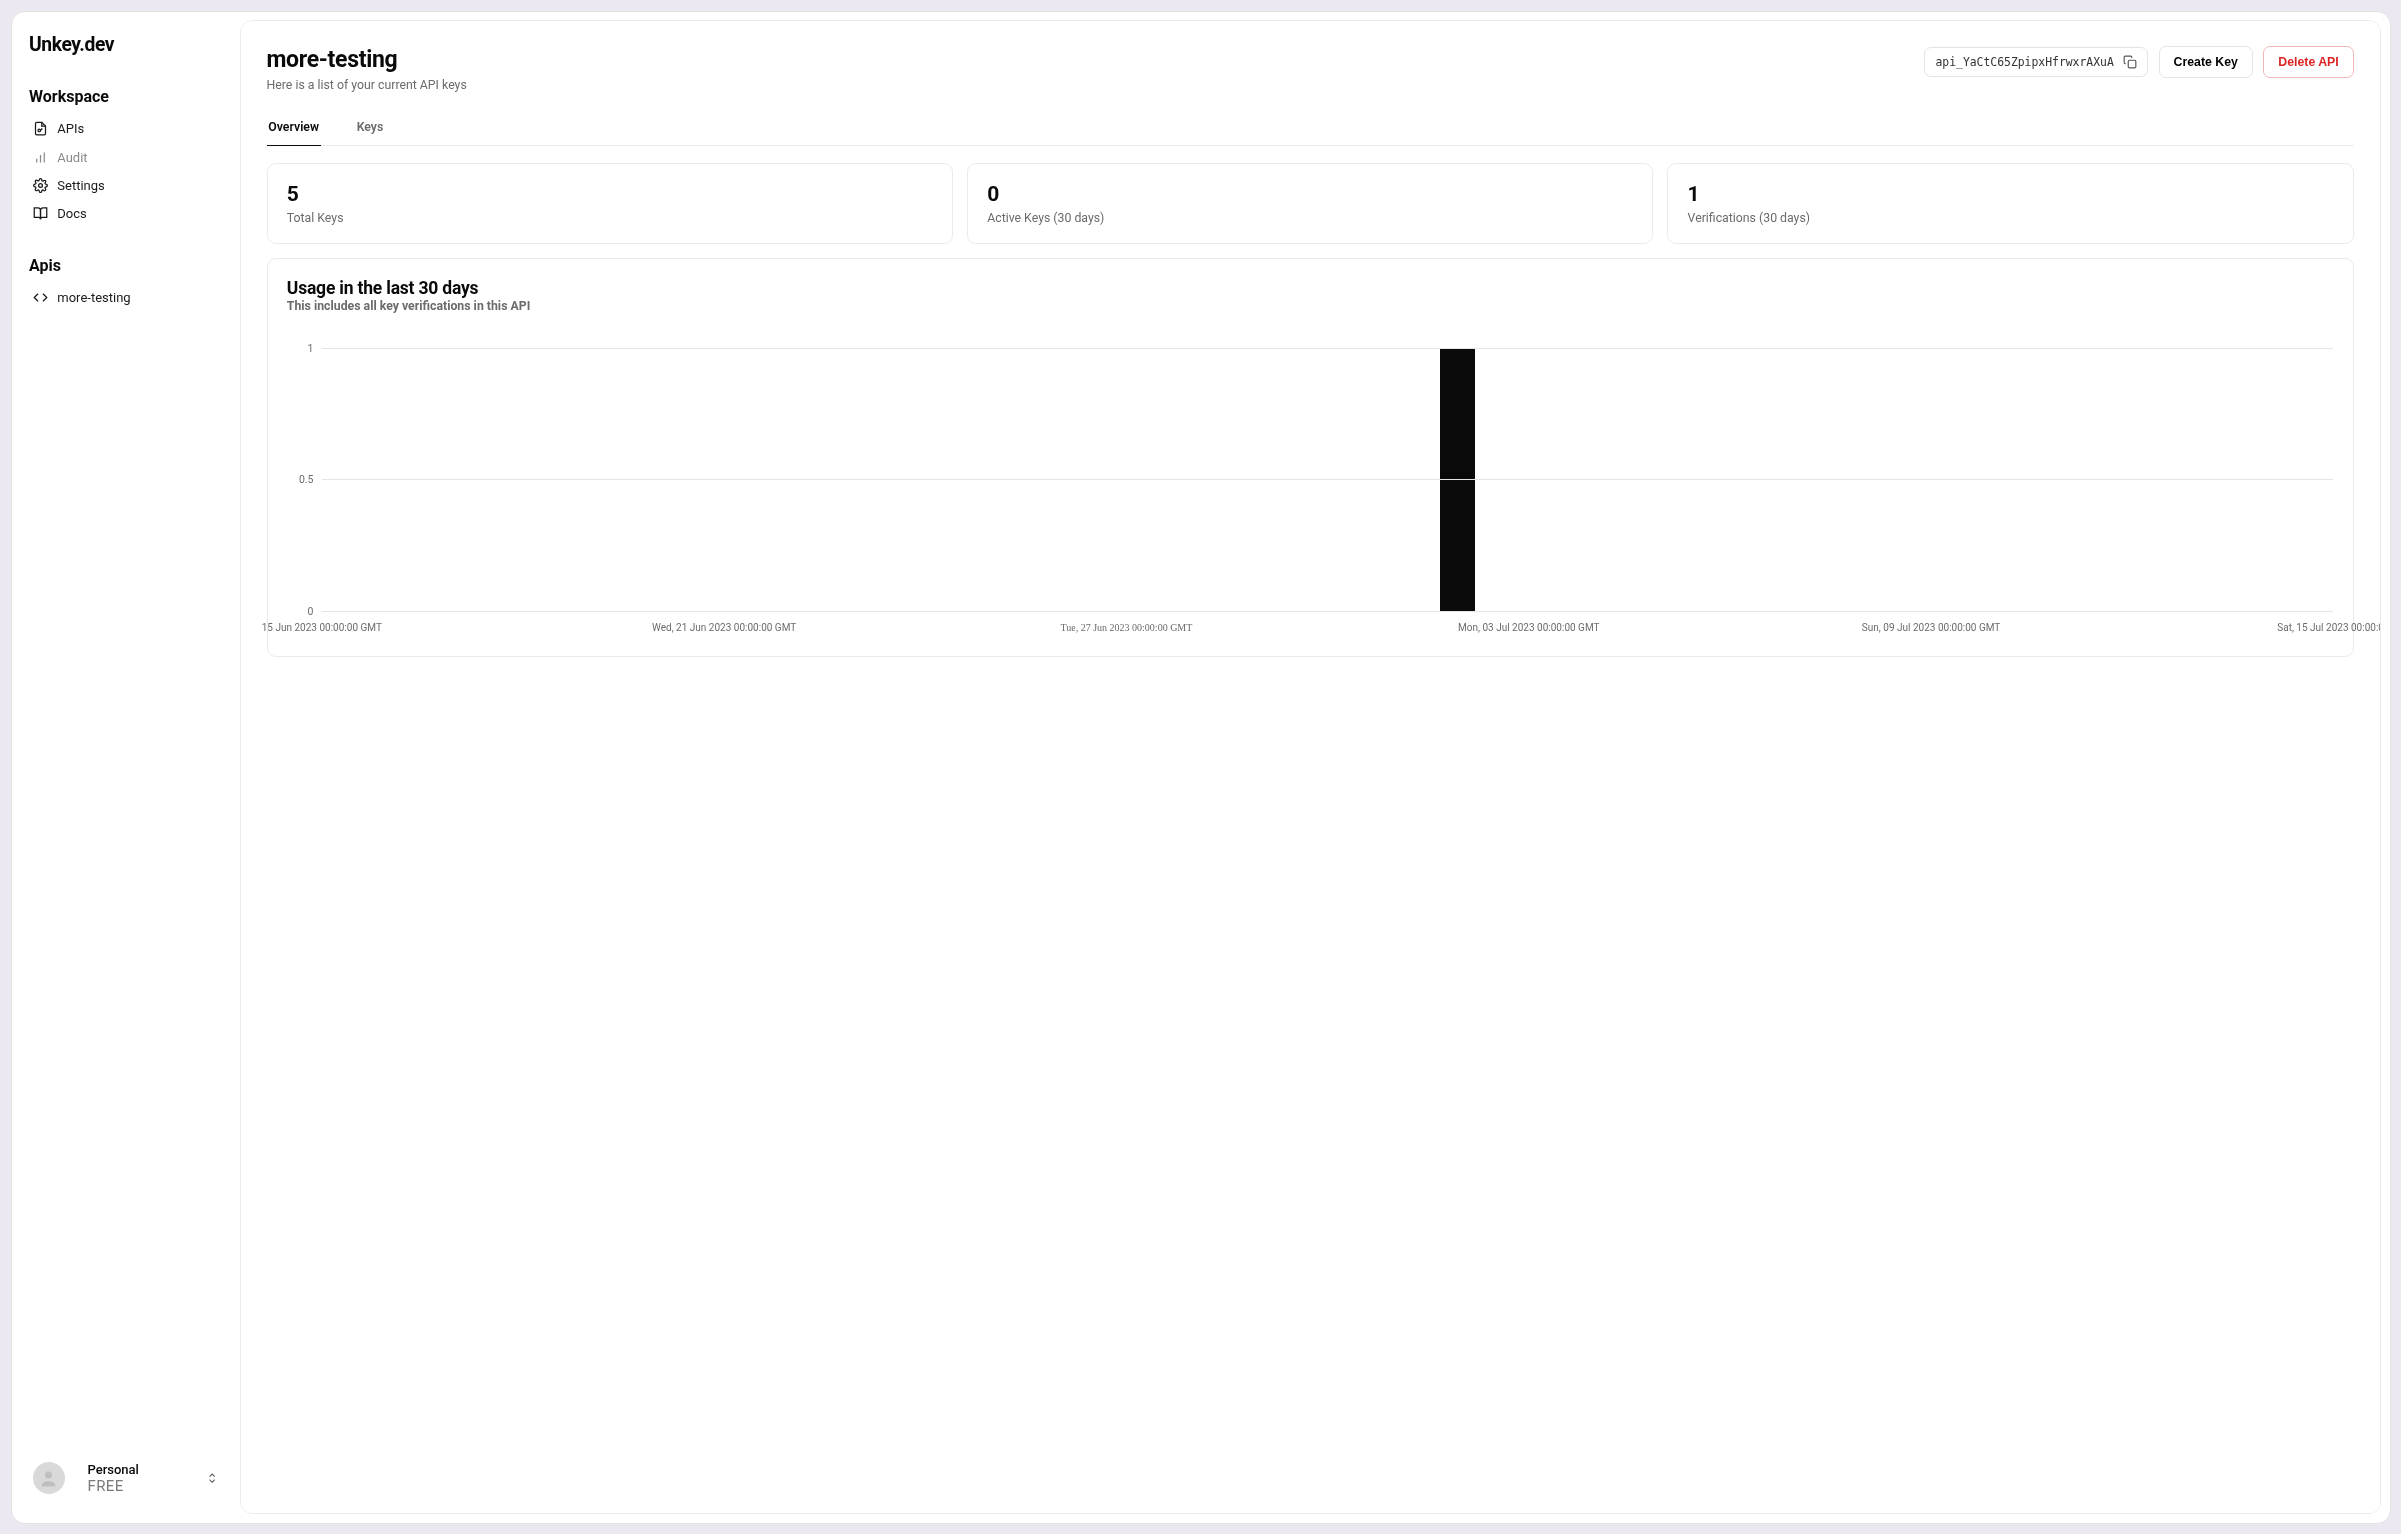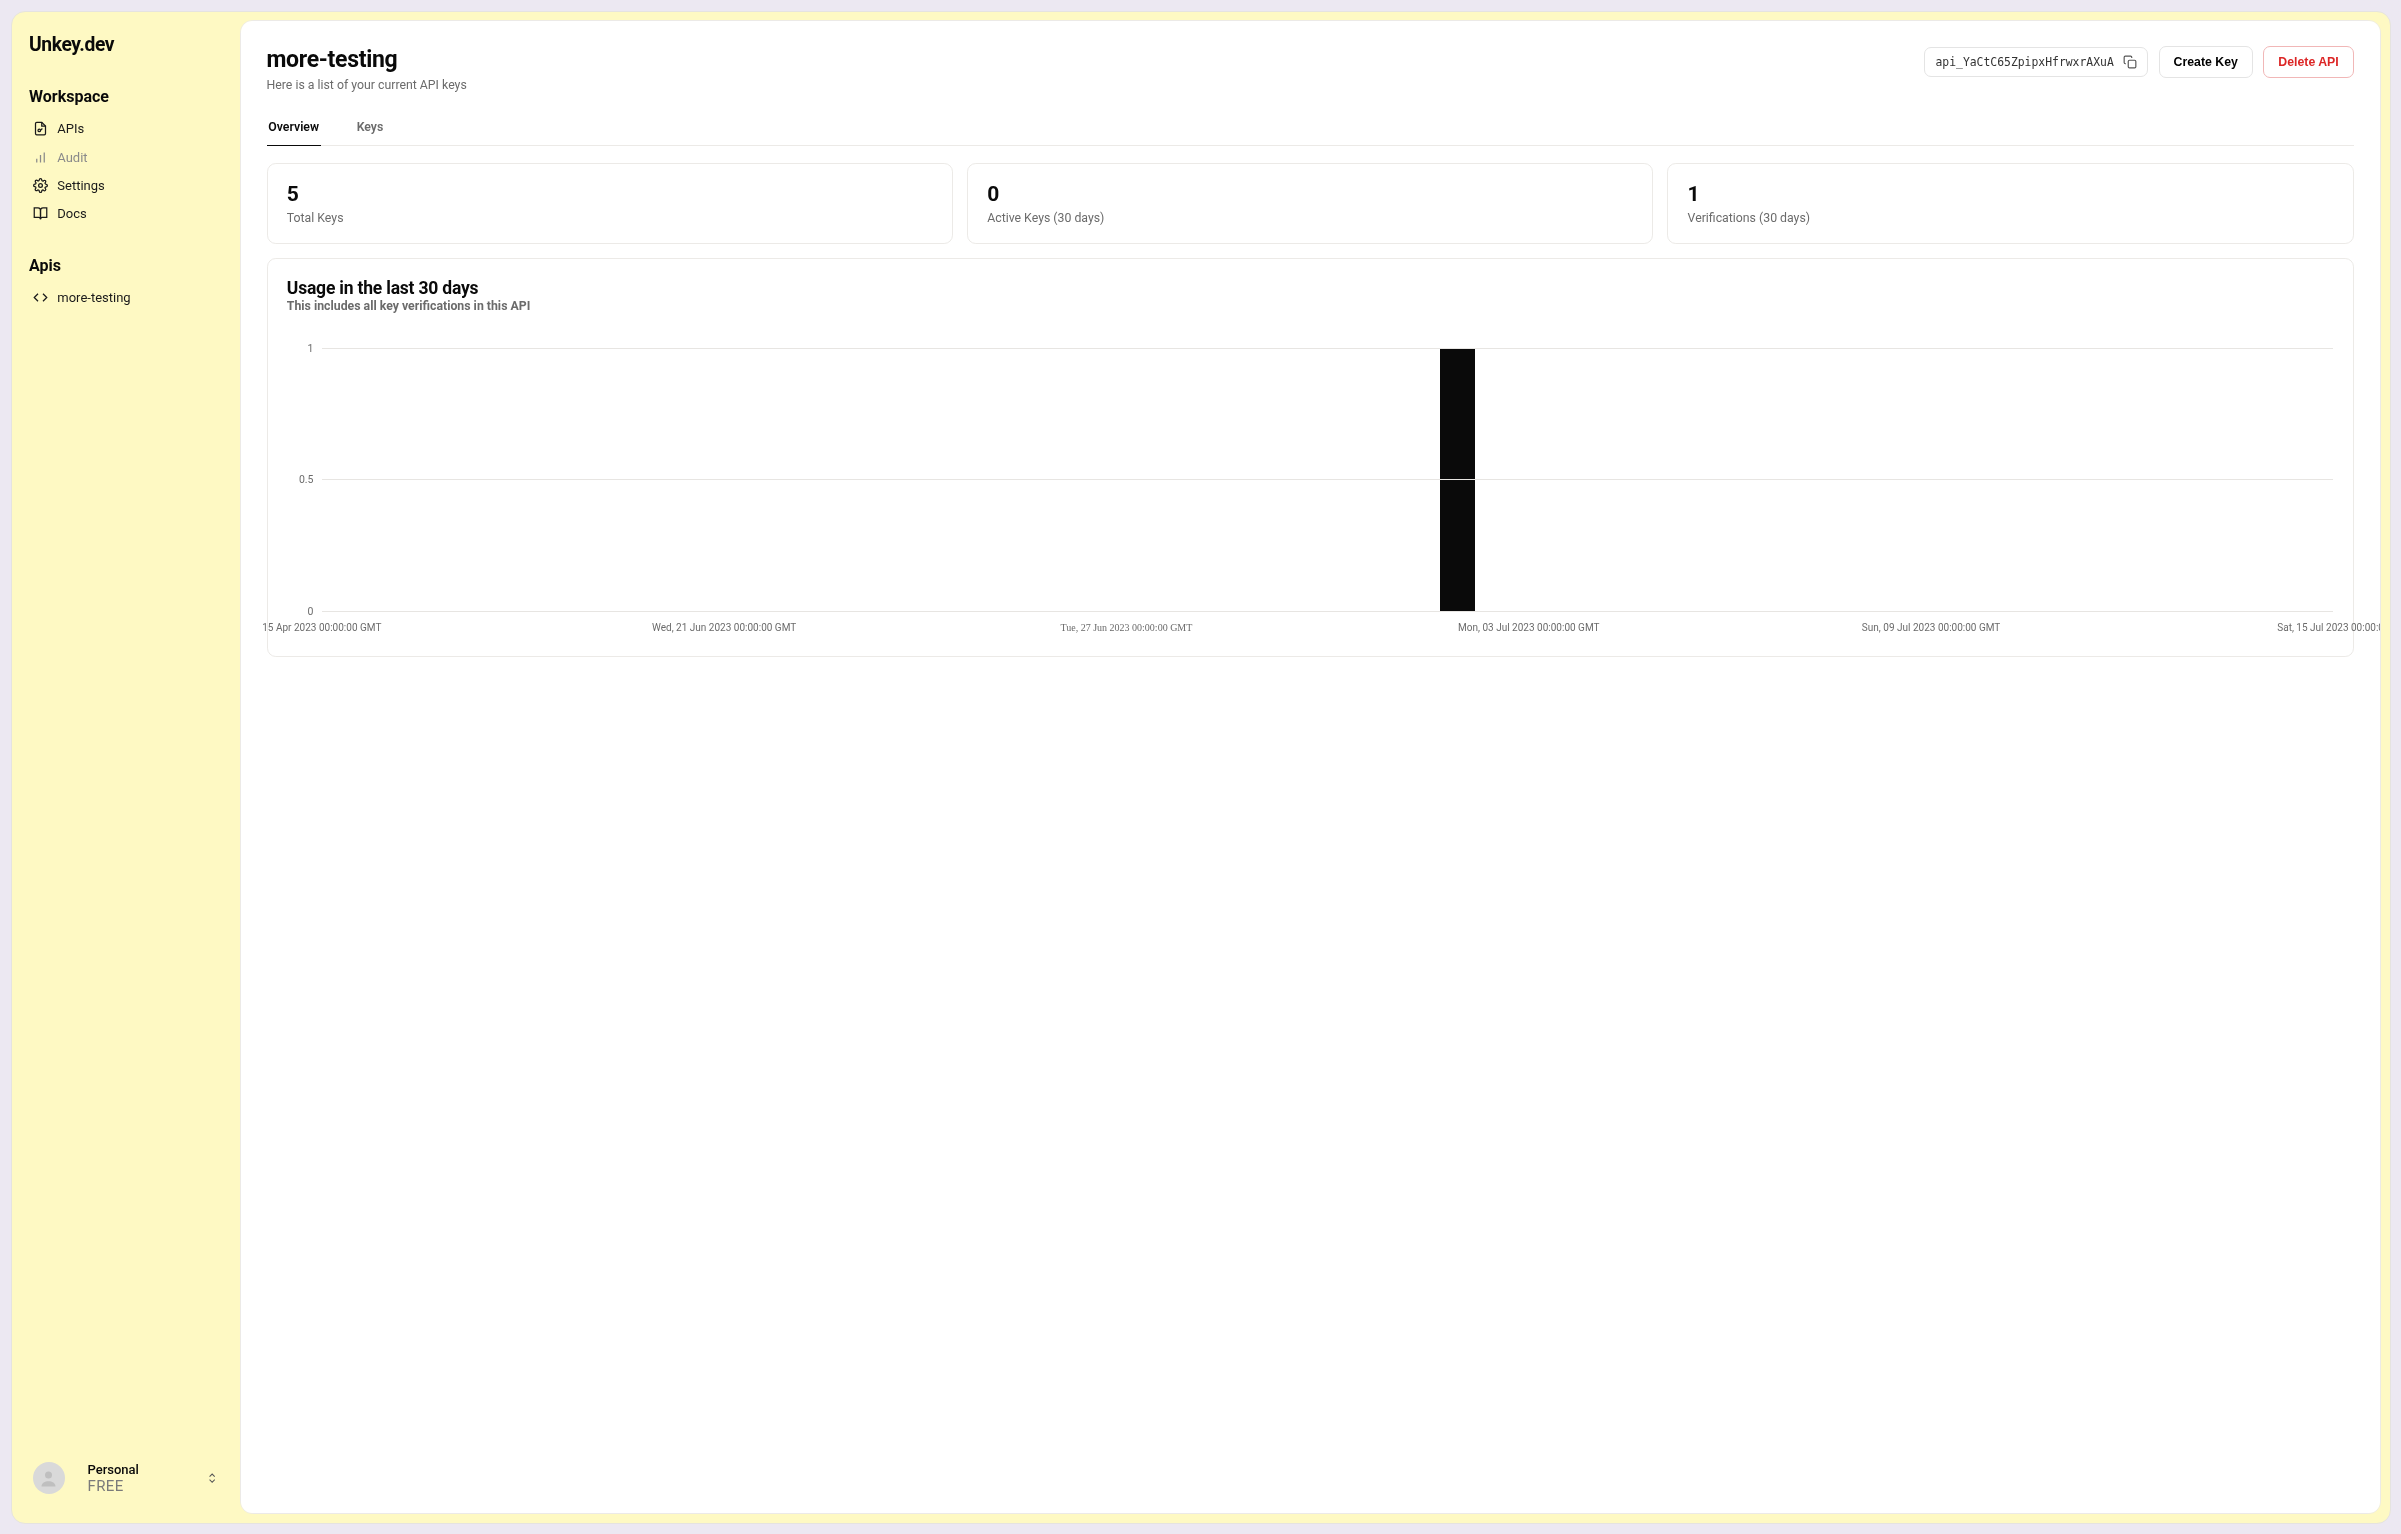--- a/index.html
+++ b/index.html
@@ -4,21 +4,21 @@
 <style>
 * { box-sizing: border-box; margin: 0; padding: 0; }
 body {
   font-family: -apple-system, BlinkMacSystemFont, "Segoe UI", Roboto, Helvetica, Arial, sans-serif;
   background: #ece8f2;
   padding: 10.5px;
   color: #0a0a0a;
 }
 .app-frame {
   display: flex;
-  background: #fef9c3;
+  background: #ffffff;
   border-radius: 14px;
   overflow: hidden;
   min-height: calc(100vh - 21px);
   border: 0.9px solid #e5e3e0;
 }
 .sidebar {
   width: 228px;
   padding: 21px 17.5px;
   display: flex;
   flex-direction: column;
@@ -397,21 +397,21 @@
               </div>
               <div class="bar-slot">
                 <div class="bar" style="height: 0%;"></div>
               </div>
             </div>
         <div class="gridline" style="top: 100%;"></div>
             <div class="gridline" style="top: 50%;"></div>
             <div class="gridline" style="top: 0%;"></div>
           </div>
         <div class="x-axis" id="x-axis">
-            <div class="x-tick" style="left: 0%;">15 Apr 2023 00:00:00 GMT</div>
+            <div class="x-tick" style="left: 0%;">15 Jun 2023 00:00:00 GMT</div>
             <div class="x-tick" style="left: 20%;">Wed, 21 Jun 2023 00:00:00 GMT</div>
             <div class="x-tick" style="left: 40%; font-family: Liberation Serif, serif;">Tue, 27 Jun 2023 00:00:00 GMT</div>
             <div class="x-tick" style="left: 60%;">Mon, 03 Jul 2023 00:00:00 GMT</div>
             <div class="x-tick" style="left: 80%;">Sun, 09 Jul 2023 00:00:00 GMT</div>
             <div class="x-tick" style="left: 100%;">Sat, 15 Jul 2023 00:00:00</div>
           </div>
       </div>
     </div>
   </main>
 </div>

